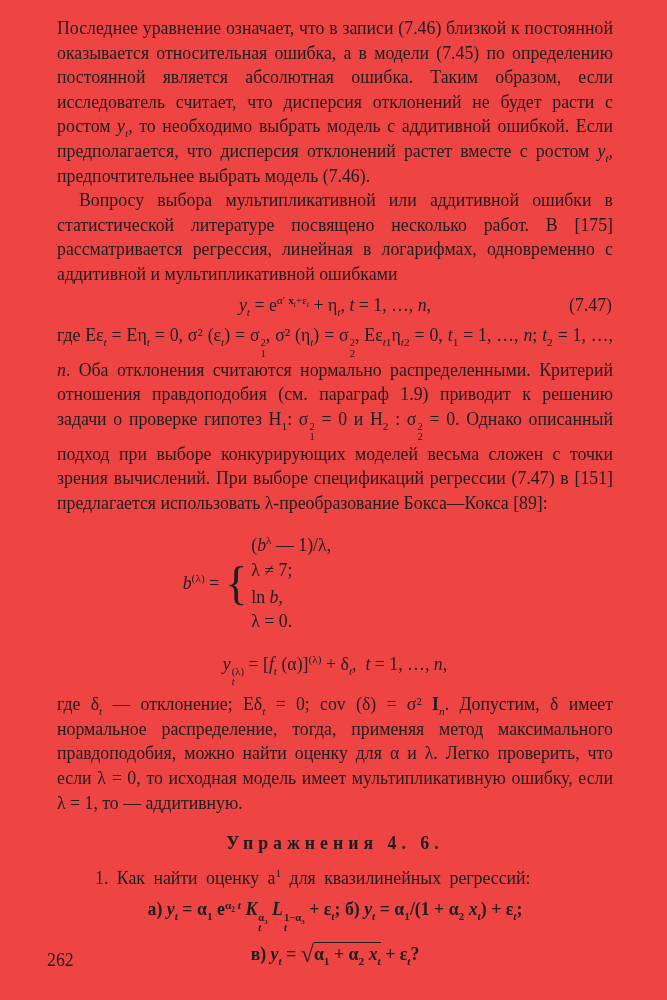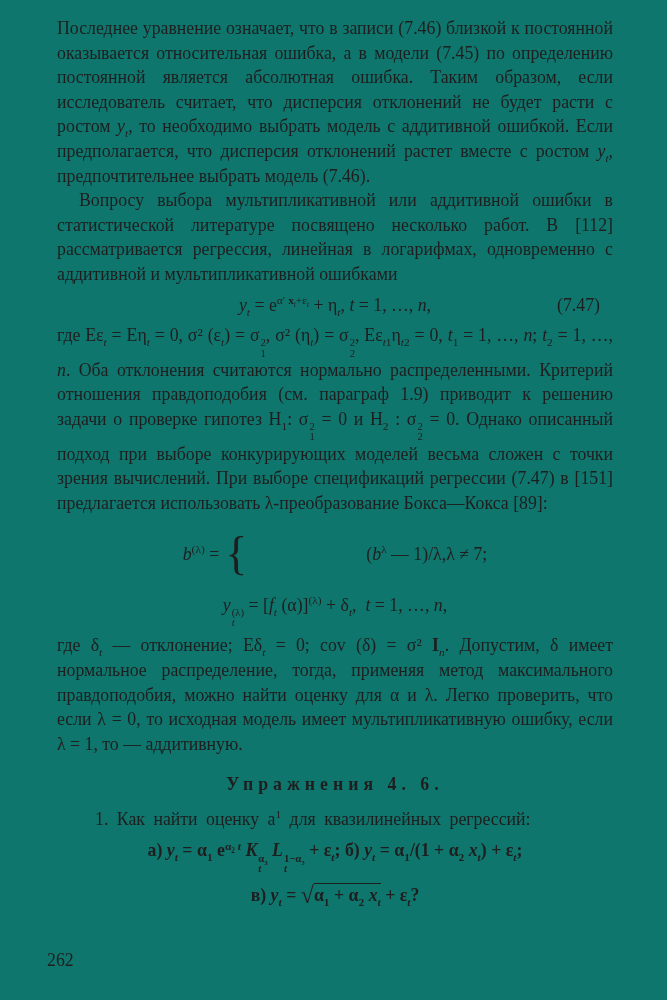--- a/index.html
+++ b/index.html
@@ -1,57 +1,57 @@
 <!DOCTYPE html>
 <html><head>
 <meta charset="utf-8">
 <style>
   html,body{margin:0;padding:0;background:#ffffff;}
   .page{
     position:relative;
     width:667px;height:1000px;
     box-sizing:border-box;
-    background:#0f766e;
+    background:#ef4444;
     color:#1e1e1e;
     font-family:"Liberation Serif","DejaVu Serif",serif;
     font-size:17.8px;
     line-height:24.6px;
     padding:16px 54px 0 57px;
     overflow:hidden;
   }
   p{margin:0;text-align:justify;}
   p.indent{text-indent:22px;}
   sub,sup{font-size:0.64em;line-height:0;}
   
   .ss{display:inline-flex;flex-direction:column;align-items:flex-start;
       vertical-align:-0.5em;line-height:0.95;font-size:0.6em;margin-left:1px;}
   .ss .u,.ss .d{display:block;}
   
   .eq{position:relative;text-align:center;margin:6px 1px;}
-  .eq-label{position:absolute;right:12px;top:50%;transform:translateY(-50%);}
+  .eq-label{position:absolute;right:0;top:50%;transform:translateY(-50%);}
   .cases-wrap{display:flex;justify-content:center;align-items:center;margin:18px 0;}
   .brace{font-size:46px;font-weight:400;line-height:0.9;margin:0 4px 0 6px;}
   .cases{display:flex;flex-direction:column;gap:2px;}
-  .case-row{display:flex;width:236px;justify-content:flex-end;text-align:left;}
+  .case-row{display:flex;width:236px;justify-content:center;text-align:left;flex-direction:column;}
   .root{font-size:1.35em;position:relative;top:2px;}
   .vinc{border-top:1.6px solid #1e1e1e;padding-top:1px;}
   .ex-heading{text-align:center;font-weight:bold;letter-spacing:5px;
               margin:16px 0 10px 0;}
   .ex-item{margin:0 0 7px 38px;word-spacing:4px;text-align:left;font-family:Liberation Serif, serif;}
   .ex-line{text-align:center;margin:4px 0 8px 0;font-weight:bold;}
   .page-number{position:absolute;left:47px;top:948px;}
 </style>
 </head>
 <body>
 
 <div class="page">
 
   <p>Последнее уравнение означает, что в записи (7.46) близкой к постоянной оказывается относительная ошибка, а в модели (7.45) по определению постоянной является абсолютная ошибка. Таким образом, если исследователь считает, что дисперсия отклонений не будет расти с ростом <i>y<sub><i>t</i></sub></i>, то необходимо выбрать модель с аддитивной ошибкой. Если предполагается, что дисперсия отклонений растет вместе с ростом <i>y<sub><i>t</i></sub></i>, предпочтительнее выбрать модель (7.46).</p>
 
-  <p class="indent">Вопросу выбора мультипликативной или аддитивной ошибки в статистической литературе посвящено несколько работ. В [112] рассматривается регрессия, линейная в логарифмах, одновременно с аддитивной и мультипликативной ошибками</p>
+  <p class="indent">Вопросу выбора мультипликативной или аддитивной ошибки в статистической литературе посвящено несколько работ. В [175] рассматривается регрессия, линейная в логарифмах, одновременно с аддитивной и мультипликативной ошибками</p>
 
   <div class="eq">
     <span><i>y<sub><i>t</i></sub></i> = e<sup>α′ <b>x</b><sub><i>t</i></sub>+ε<sub><i>t</i></sub></sup> + η<sub><i>t</i></sub>, <i>t</i> = 1, …, <i>n</i>,</span>
     <span class="eq-label">(7.47)</span>
   </div>
 
   <p>где Eε<sub><i>t</i></sub> = Eη<sub><i>t</i></sub> = 0, σ² (ε<sub><i>t</i></sub>) = σ<span class="ss">
         <span class="u">2</span>
         <span class="d">1</span>
       </span>, σ² (η<sub><i>t</i></sub>) = σ<span class="ss">
@@ -65,20 +65,24 @@
         <span class="d">2</span>
       </span> = 0. Однако описанный подход при выборе конкурирующих моделей весьма сложен с точки зрения вычислений. При выборе спецификаций регрессии (7.47) в [151] предлагается использовать λ-преобразование Бокса—Кокса [89]:</p>
 
   <div class="cases-wrap">
     <span><i>b</i><sup>(λ)</sup> =</span>
     <span class="brace">{</span>
     <span class="cases">
       <span class="case-row">
         <span>(<i>b</i><sup>λ</sup> — 1)/λ,</span>
         <span>λ ≠ 7;</span>
+      </span>
+      <span class="case-row">
+        <span>ln <i>b</i>,</span>
+        <span>λ = 0.</span>
       </span>
     </span>
   </div>
 
 
   <div class="eq">
     <span><i>y</i><span class="ss">
           <span class="u">(λ)</span>
           <span class="d"><i>t</i></span>
         </span> = [<i>f<sub><i>t</i></sub></i> (α)]<sup>(λ)</sup> + δ<sub><i>t</i></sub>,&nbsp; <i>t</i> = 1, …, <i>n</i>,</span>

